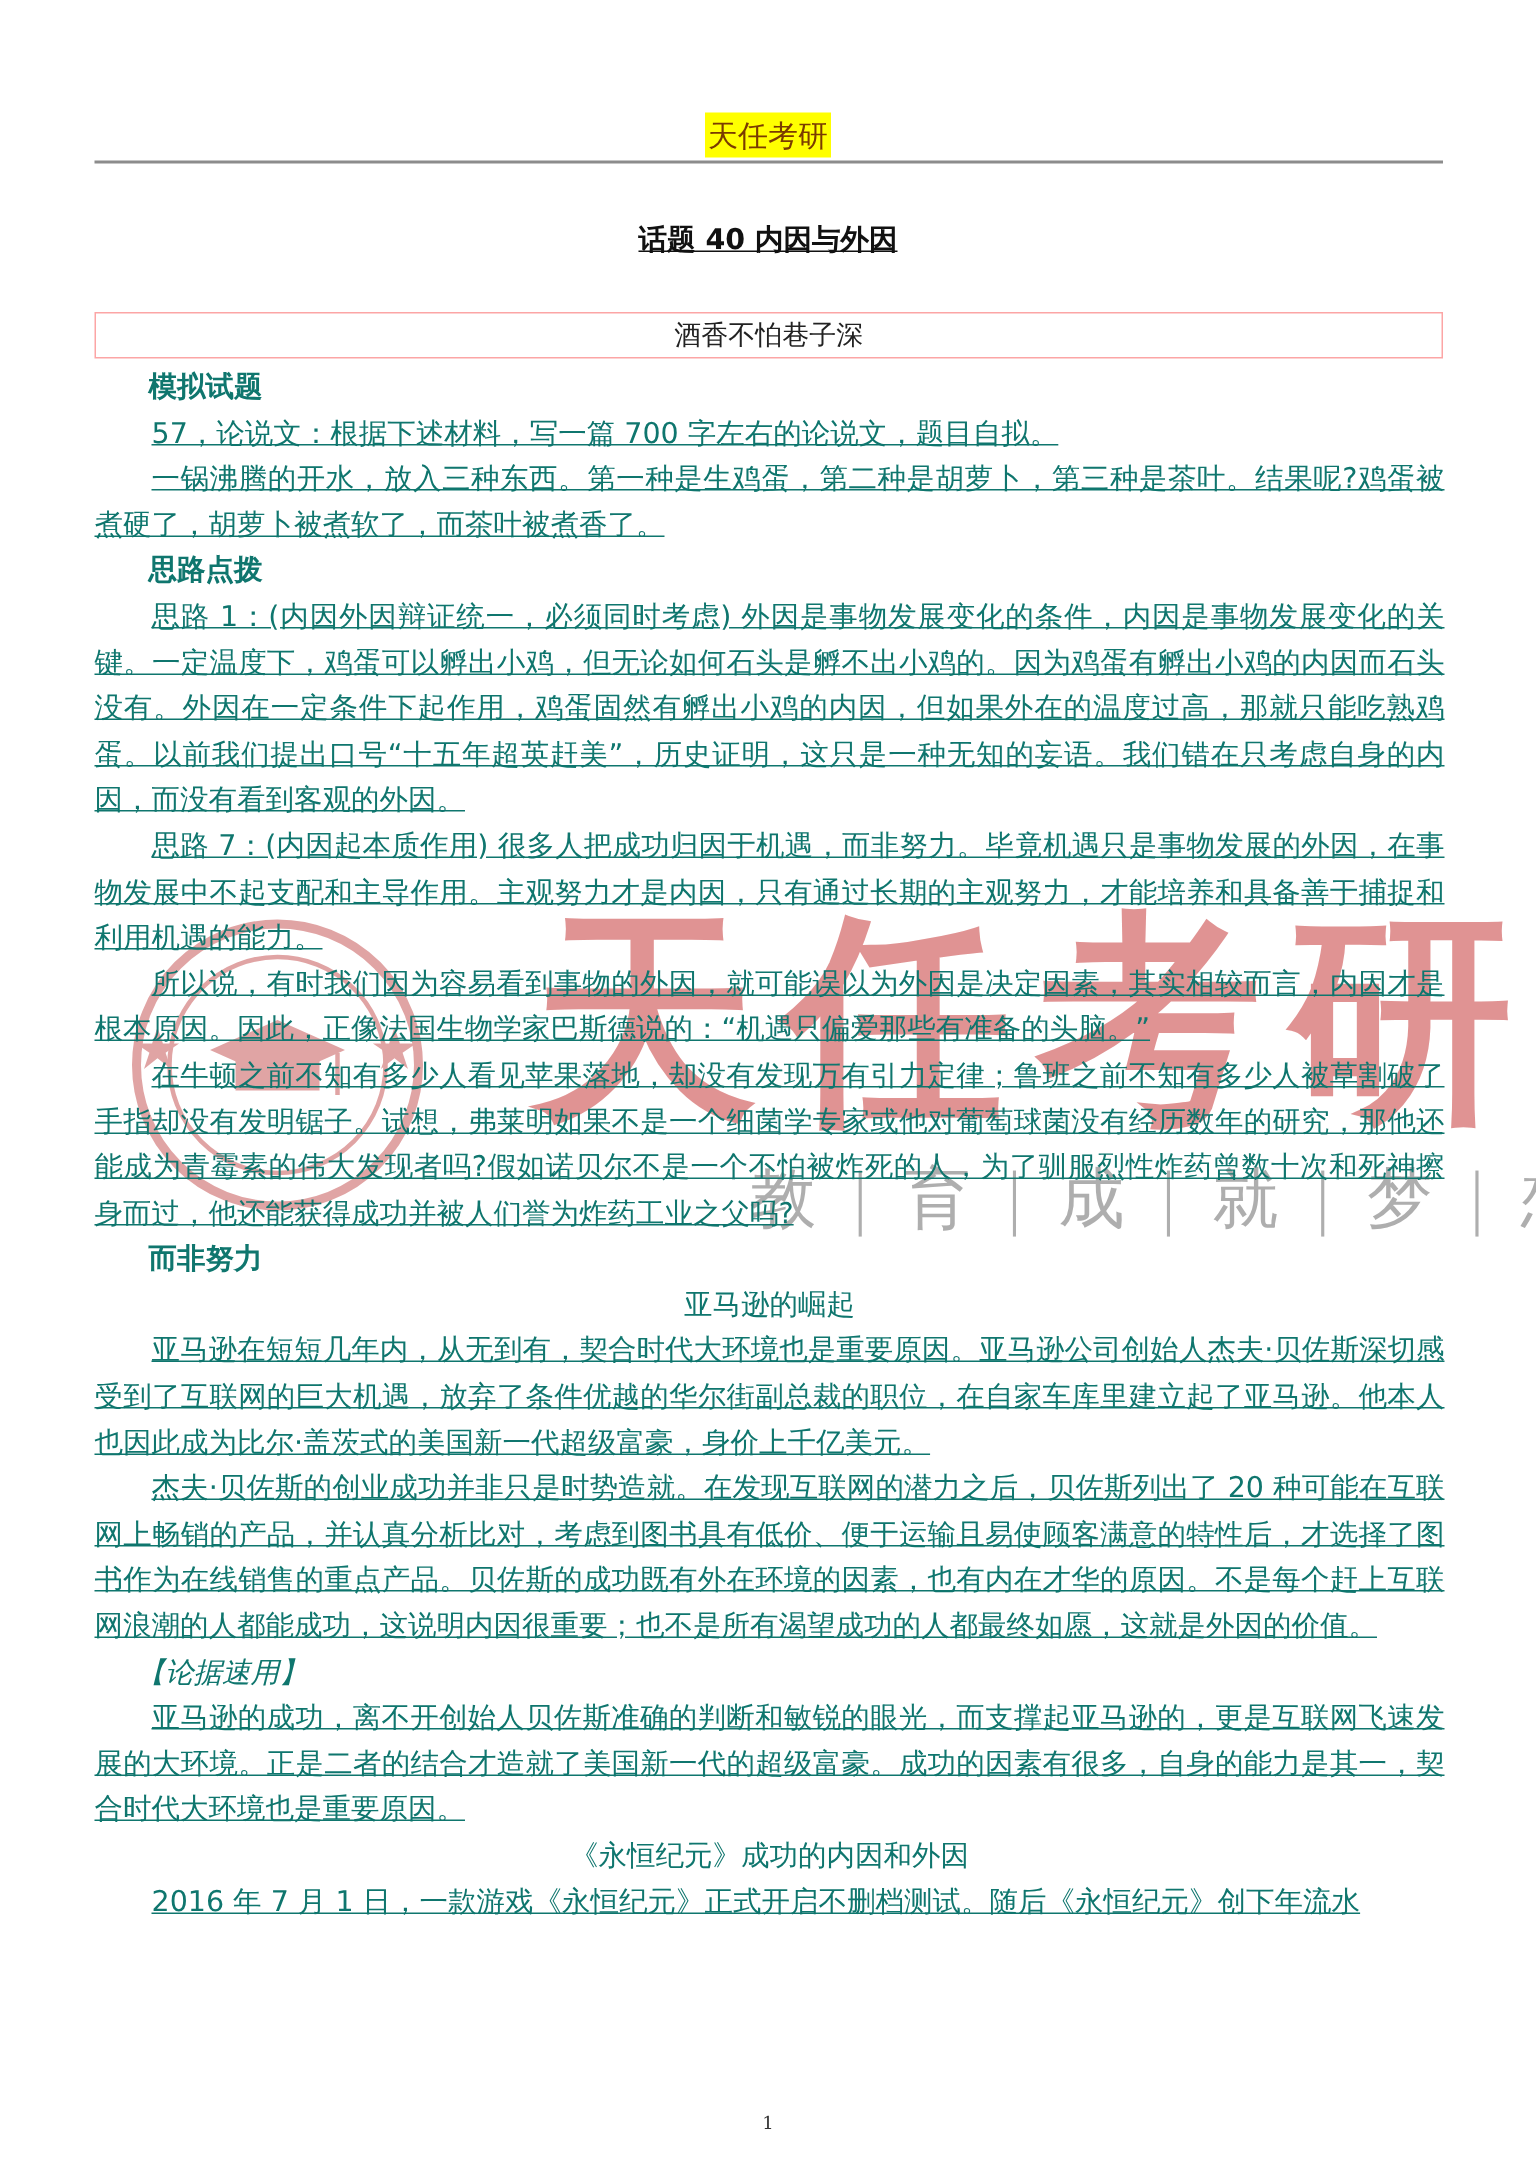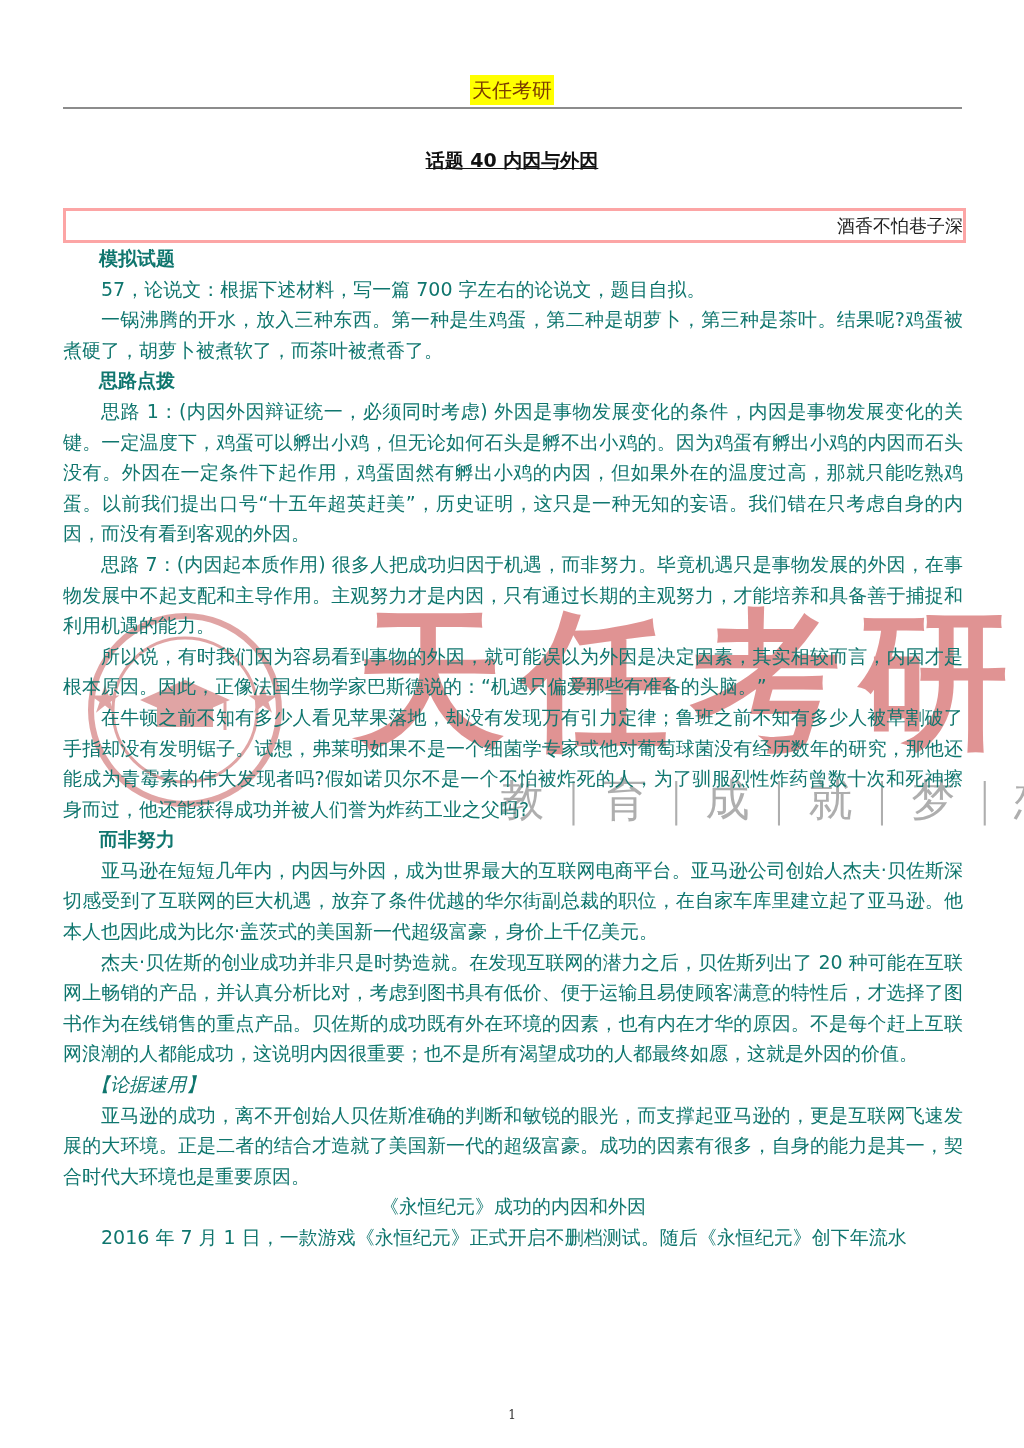--- a/index.html
+++ b/index.html
@@ -54,42 +54,42 @@
       line-height: 28px;
       color: #111;
       text-decoration: underline;
     }
     .boxed-heading {
       position: absolute;
       top: 208px;
       left: 63px;
       width: 897px;
       height: 29px;
-      border: 3px solid #fca5a5;
-      text-align: right;
+      border: 1px solid #fca5a5;
+      text-align: center;
       font-size: 18px;
       line-height: 29px;
       color: #222;
     }
     .content {
       position: absolute;
       top: 243px;
       left: 63px;
       width: 900px;
       font-size: 19px;
       line-height: 30.6px;
       color: #0f766e;
       z-index: 2;
     }
     .content p {
       margin: 0;
       text-align: justify;
       text-align-last: left;
     }
-    .content .indent { text-indent: 2em; }
+    .content .indent { text-indent: 2em; text-decoration: underline; }
     .content .section-head {
       font-weight: bold;
       padding-left: 36px;
     }
     .content .sub-title {
       text-align: center;
       text-align-last: center;
     }
     .content .bracket-head {
       padding-left: 28px;
@@ -171,21 +171,22 @@
     <p class="indent">57，论说文：根据下述材料，写一篇 700 字左右的论说文，题目自拟。</p>
     <p class="indent">一锅沸腾的开水，放入三种东西。第一种是生鸡蛋，第二种是胡萝卜，第三种是茶叶。结果呢?鸡蛋被煮硬了，胡萝卜被煮软了，而茶叶被煮香了。</p>
 
     <p class="section-head">思路点拨</p>
     <p class="indent">思路 1：(内因外因辩证统一，必须同时考虑) 外因是事物发展变化的条件，内因是事物发展变化的关键。一定温度下，鸡蛋可以孵出小鸡，但无论如何石头是孵不出小鸡的。因为鸡蛋有孵出小鸡的内因而石头没有。外因在一定条件下起作用，鸡蛋固然有孵出小鸡的内因，但如果外在的温度过高，那就只能吃熟鸡蛋。以前我们提出口号“十五年超英赶美”，历史证明，这只是一种无知的妄语。我们错在只考虑自身的内因，而没有看到客观的外因。</p>
     <p class="indent">思路 7：(内因起本质作用) 很多人把成功归因于机遇，而非努力。毕竟机遇只是事物发展的外因，在事物发展中不起支配和主导作用。主观努力才是内因，只有通过长期的主观努力，才能培养和具备善于捕捉和利用机遇的能力。</p>
     <p class="indent">所以说，有时我们因为容易看到事物的外因，就可能误以为外因是决定因素，其实相较而言，内因才是根本原因。因此，正像法国生物学家巴斯德说的：“机遇只偏爱那些有准备的头脑。”</p>
     <p class="indent">在牛顿之前不知有多少人看见苹果落地，却没有发现万有引力定律；鲁班之前不知有多少人被草割破了手指却没有发明锯子。试想，弗莱明如果不是一个细菌学专家或他对葡萄球菌没有经历数年的研究，那他还能成为青霉素的伟大发现者吗?假如诺贝尔不是一个不怕被炸死的人，为了驯服烈性炸药曾数十次和死神擦身而过，他还能获得成功并被人们誉为炸药工业之父吗?</p>
 
     <p class="section-head">而非努力</p>
-    <p class="indent">亚马逊在短短几年内，内因与外因，成为世界最大的互联网电商平台。亚马逊公司创始人杰夫·贝佐斯深切感受到了互联网的巨大机遇，放弃了条件优越的华尔街副总裁的职位，在自家车库里建立起了亚马逊。他本人也因此成为比尔·盖茨式的美国新一代超级富豪，身价上千亿美元。</p>
+    <p class="sub-title">亚马逊的崛起</p>
+    <p class="indent">亚马逊在短短几年内，从无到有，契合时代大环境也是重要原因。亚马逊公司创始人杰夫·贝佐斯深切感受到了互联网的巨大机遇，放弃了条件优越的华尔街副总裁的职位，在自家车库里建立起了亚马逊。他本人也因此成为比尔·盖茨式的美国新一代超级富豪，身价上千亿美元。</p>
     <p class="indent">杰夫·贝佐斯的创业成功并非只是时势造就。在发现互联网的潜力之后，贝佐斯列出了 20 种可能在互联网上畅销的产品，并认真分析比对，考虑到图书具有低价、便于运输且易使顾客满意的特性后，才选择了图书作为在线销售的重点产品。贝佐斯的成功既有外在环境的因素，也有内在才华的原因。不是每个赶上互联网浪潮的人都能成功，这说明内因很重要；也不是所有渴望成功的人都最终如愿，这就是外因的价值。</p>
     <p class="bracket-head">【论据速用】</p>
     <p class="indent">亚马逊的成功，离不开创始人贝佐斯准确的判断和敏锐的眼光，而支撑起亚马逊的，更是互联网飞速发展的大环境。正是二者的结合才造就了美国新一代的超级富豪。成功的因素有很多，自身的能力是其一，契合时代大环境也是重要原因。</p>
 
     <p class="sub-title">《永恒纪元》成功的内因和外因</p>
     <p class="indent">2016 年 7 月 1 日，一款游戏《永恒纪元》正式开启不删档测试。随后《永恒纪元》创下年流水</p>
   </div>
 
   <div class="page-number">1</div>
 </div>

